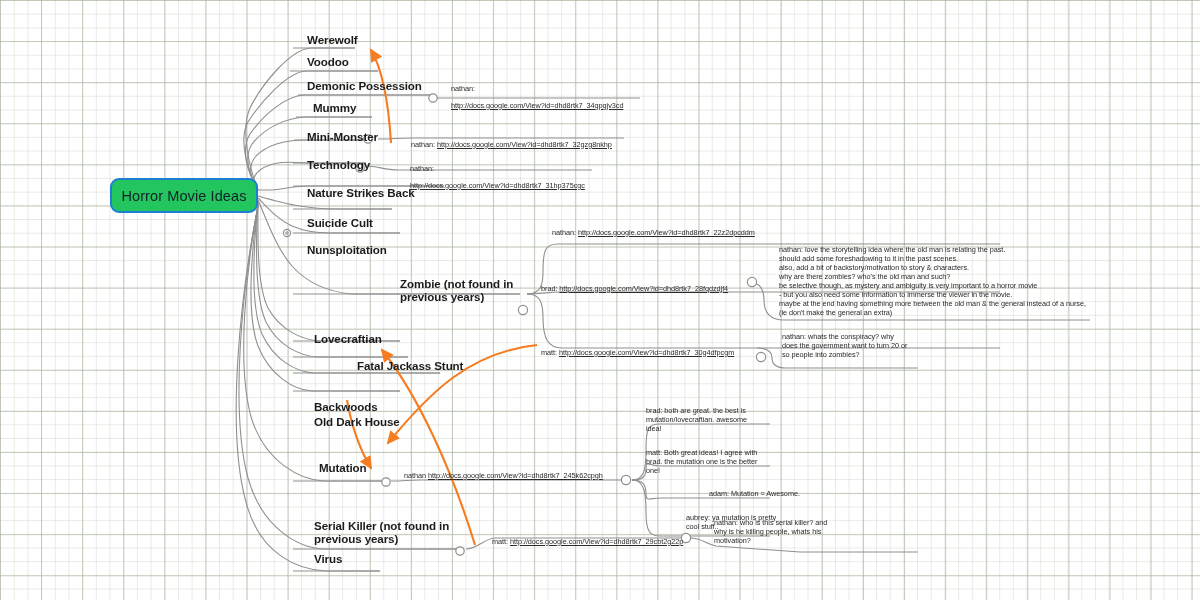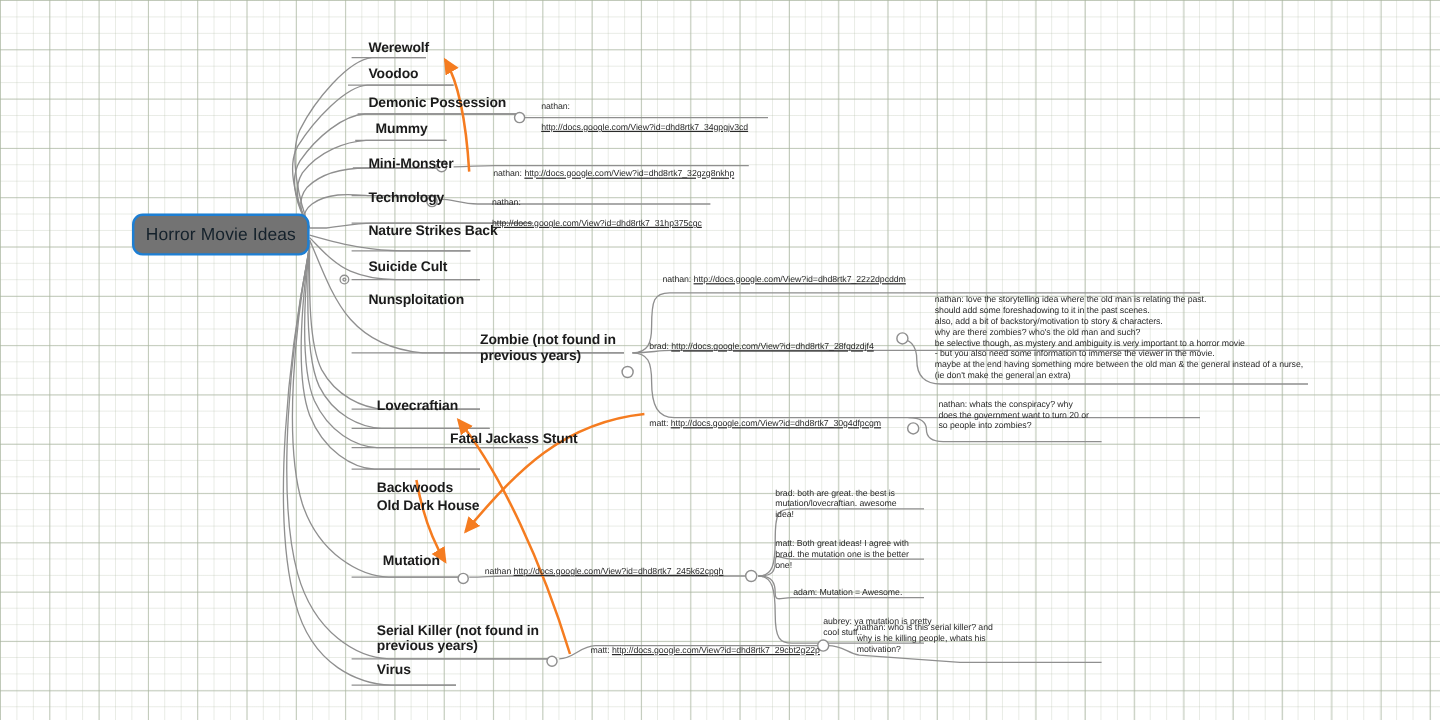--- a/index.html
+++ b/index.html
@@ -21,21 +21,21 @@
     background-size:13.7px 13.7px, 13.7px 13.7px, 41.1px 41.1px, 41.1px 41.1px;
     background-position:0 0,0 0,0 0,0 0;
   }
   svg#wires{position:absolute;left:0;top:0;width:1200px;height:600px;pointer-events:none;}
 
   .node{position:absolute;}
 
   
   #root-node{
     left:110px;top:178px;width:148px;height:35px;
-    background:#737373;border:2px solid #1D7FD4;border-radius:9px;
+    background:#22c55e;border:2px solid #1D7FD4;border-radius:9px;
     box-sizing:border-box;
     display:flex;align-items:center;justify-content:center;
     z-index:6;
   }
   #root-node .lbl{
     font-size:14.5px;color:#14212b;letter-spacing:.1px;white-space:nowrap;
   }
 
   
   .branch{
@@ -164,21 +164,21 @@
 <div class="branch" style="left:307px;top:79px;">Demonic Possession</div>
 <div class="branch" style="left:313px;top:101px;">Mummy</div>
 <div class="branch" style="left:307px;top:130px;">Mini-Monster</div>
 <div class="branch" style="left:307px;top:158px;">Technology</div>
 <div class="branch" style="left:307px;top:186px;">Nature Strikes Back</div>
 <div class="branch" style="left:307px;top:216px;">Suicide Cult</div>
 <div class="branch" style="left:307px;top:243px;">Nunsploitation</div>
 <div class="branch" style="left:400px;top:277px;">Zombie (not found in
 previous years)</div>
 <div class="branch" style="left:314px;top:332px;">Lovecraftian</div>
-<div class="branch" style="left:332px;top:359px;padding-left:43px;">Fatal Jackass Stunt</div>
+<div class="branch" style="left:314px;top:359px;padding-left:43px;">Fatal Jackass Stunt</div>
 <div class="branch" style="left:314px;top:400px;">Backwoods</div>
 <div class="branch" style="left:314px;top:415px;">Old Dark House</div>
 <div class="branch" style="left:319px;top:461px;">Mutation</div>
 <div class="branch" style="left:314px;top:519px;">Serial Killer (not found in
 previous years)</div>
 <div class="branch" style="left:314px;top:552px;">Virus</div>
 
 <div class="urltext" style="left:451px;top:76px;width:190px;">
   <span>nathan:</span><br>
   <span class="u">http://docs.google.com/View?id=dhd8rtk7_34gpgjv3cd</span>
@@ -221,21 +221,21 @@
 <div class="urltext" style="left:404px;top:463px;width:240px;">
   <span>nathan </span><span class="u">http://docs.google.com/View?id=dhd8rtk7_245k62cpgh</span>
 </div>
 
 <div class="cmt" style="left:646px;top:406px;width:118px;">brad: both are great. the best is
 mutation/lovecraftian. awesome
 idea!</div>
 <div class="cmt" style="left:646px;top:448px;width:120px;">matt: Both great ideas! I agree with
 brad. the mutation one is the better
 one!</div>
-<div class="cmt" style="left:626px;top:489px;width:120px;padding-left:35px;">adam: Mutation = Awesome.</div>
+<div class="cmt" style="left:674px;top:489px;width:120px;padding-left:35px;">adam: Mutation = Awesome.</div>
 <div class="cmt" style="left:646px;top:513px;width:110px;padding-left:40px;">aubrey: ya mutation is pretty
 cool stuff..</div>
 
 <div class="urltext" style="left:478px;top:529px;width:230px;margin-left:14px;">
   <span>matt: </span><span class="u">http://docs.google.com/View?id=dhd8rtk7_29cbt2g22p</span>
 </div>
 
 <div class="cmt" style="left:714px;top:518px;width:120px;"><span>nathan: who is this serial killer? and
 why is he killing people, whats his
 motivation?</span></div>

